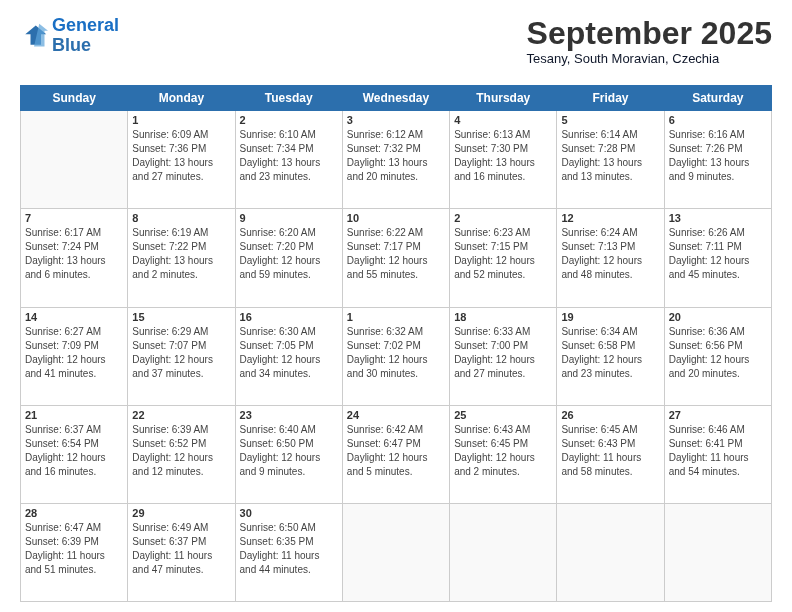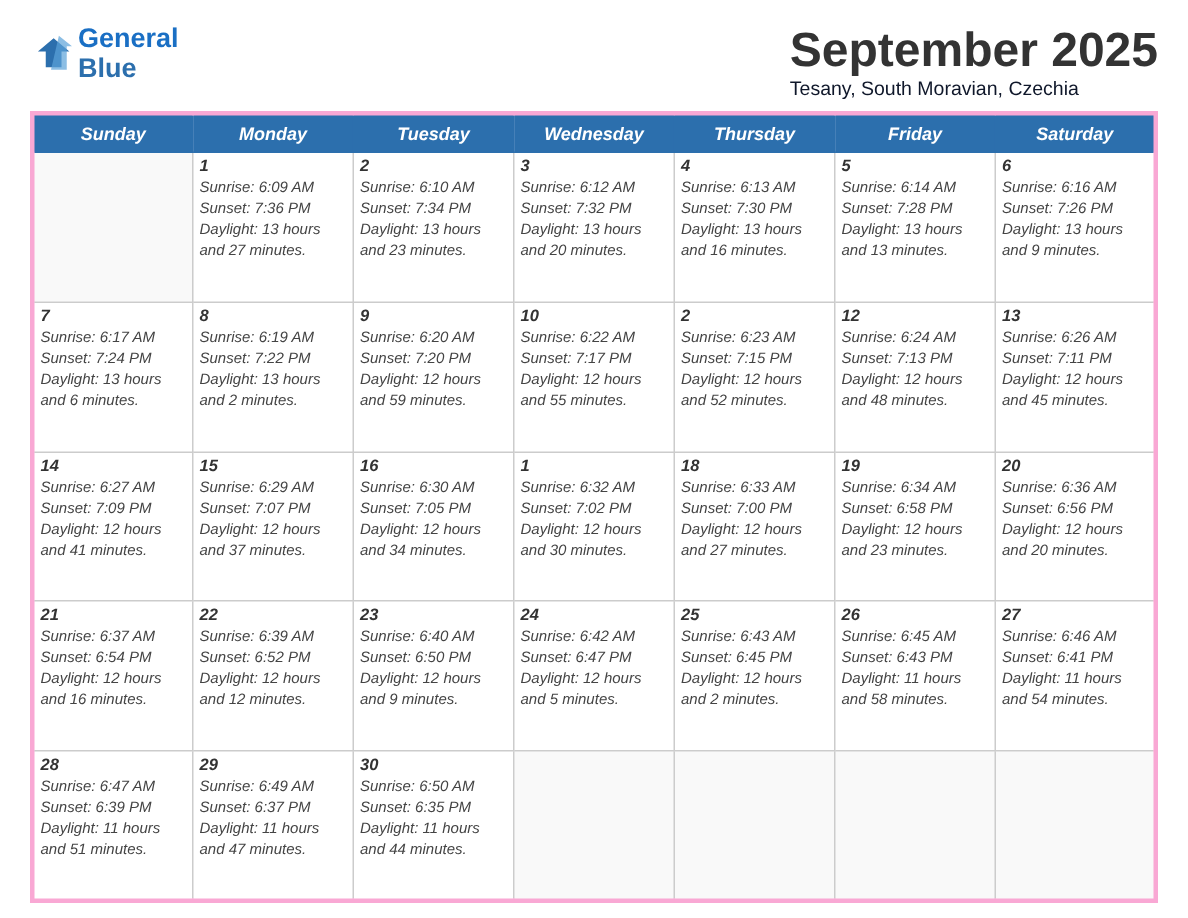--- a/index.html
+++ b/index.html
@@ -14,21 +14,21 @@
       width: 792px;
       height: 612px;
       padding: 16px 20px 10px 20px;
       display: flex;
       flex-direction: column;
     }
     .header {
       display: flex;
       justify-content: space-between;
       align-items: flex-start;
-      margin-bottom: 8px;
+      margin-bottom: 19px;
     }
     .logo {
       display: flex;
       align-items: center;
       gap: 4px;
     }
     .logo-text {
       font-size: 18px;
       font-weight: bold;
       color: #333;
@@ -49,25 +49,24 @@
       font-weight: bold;
       color: #333;
       line-height: 1.1;
     }
     .subtitle {
       font-size: 13px;
       color: #0f172a;
     }
     .calendar {
       flex: 1;
-      border: 3px solid #f9a8d4;
+      border: 1px solid #f9a8d4;
       border-collapse: collapse;
       width: 100%;
       table-layout: fixed;
-      font-style: italic;
     }
     .calendar th {
       background-color: #2c6fad;
       color: #fff;
       font-size: 12px;
       font-weight: bold;
       text-align: center;
       padding: 5px 2px;
       border: 1px solid #2c6fad;
     }

